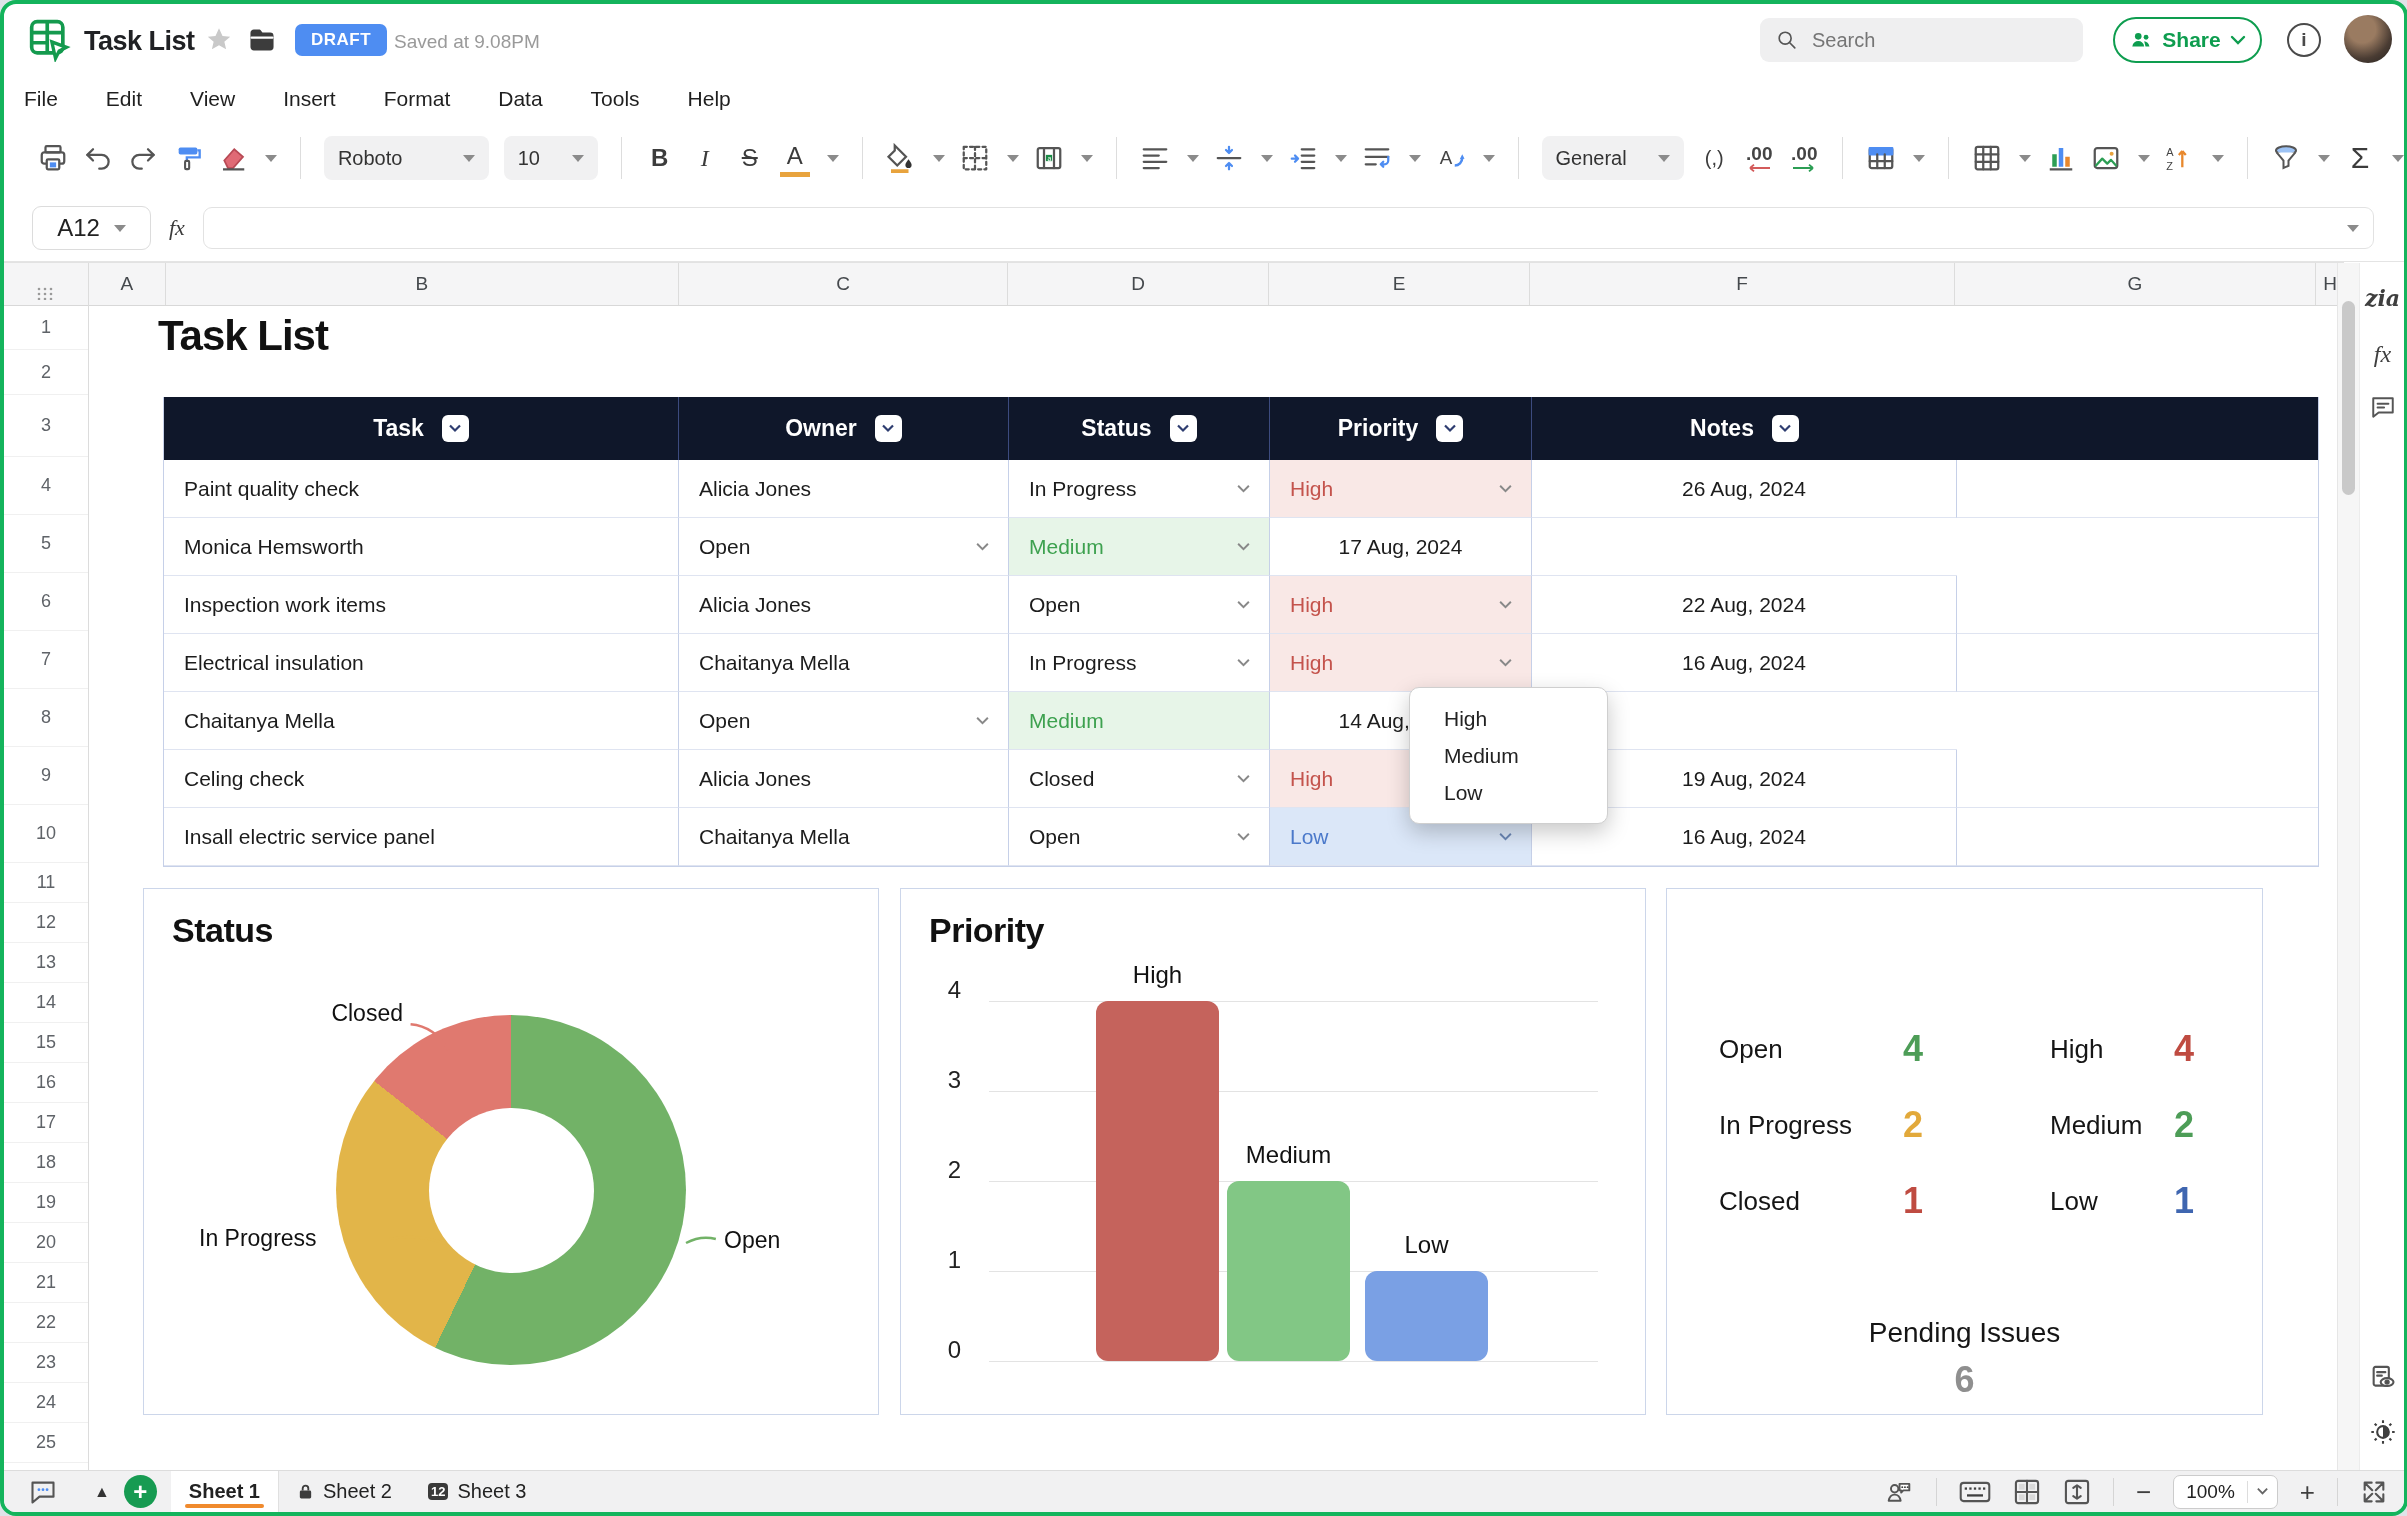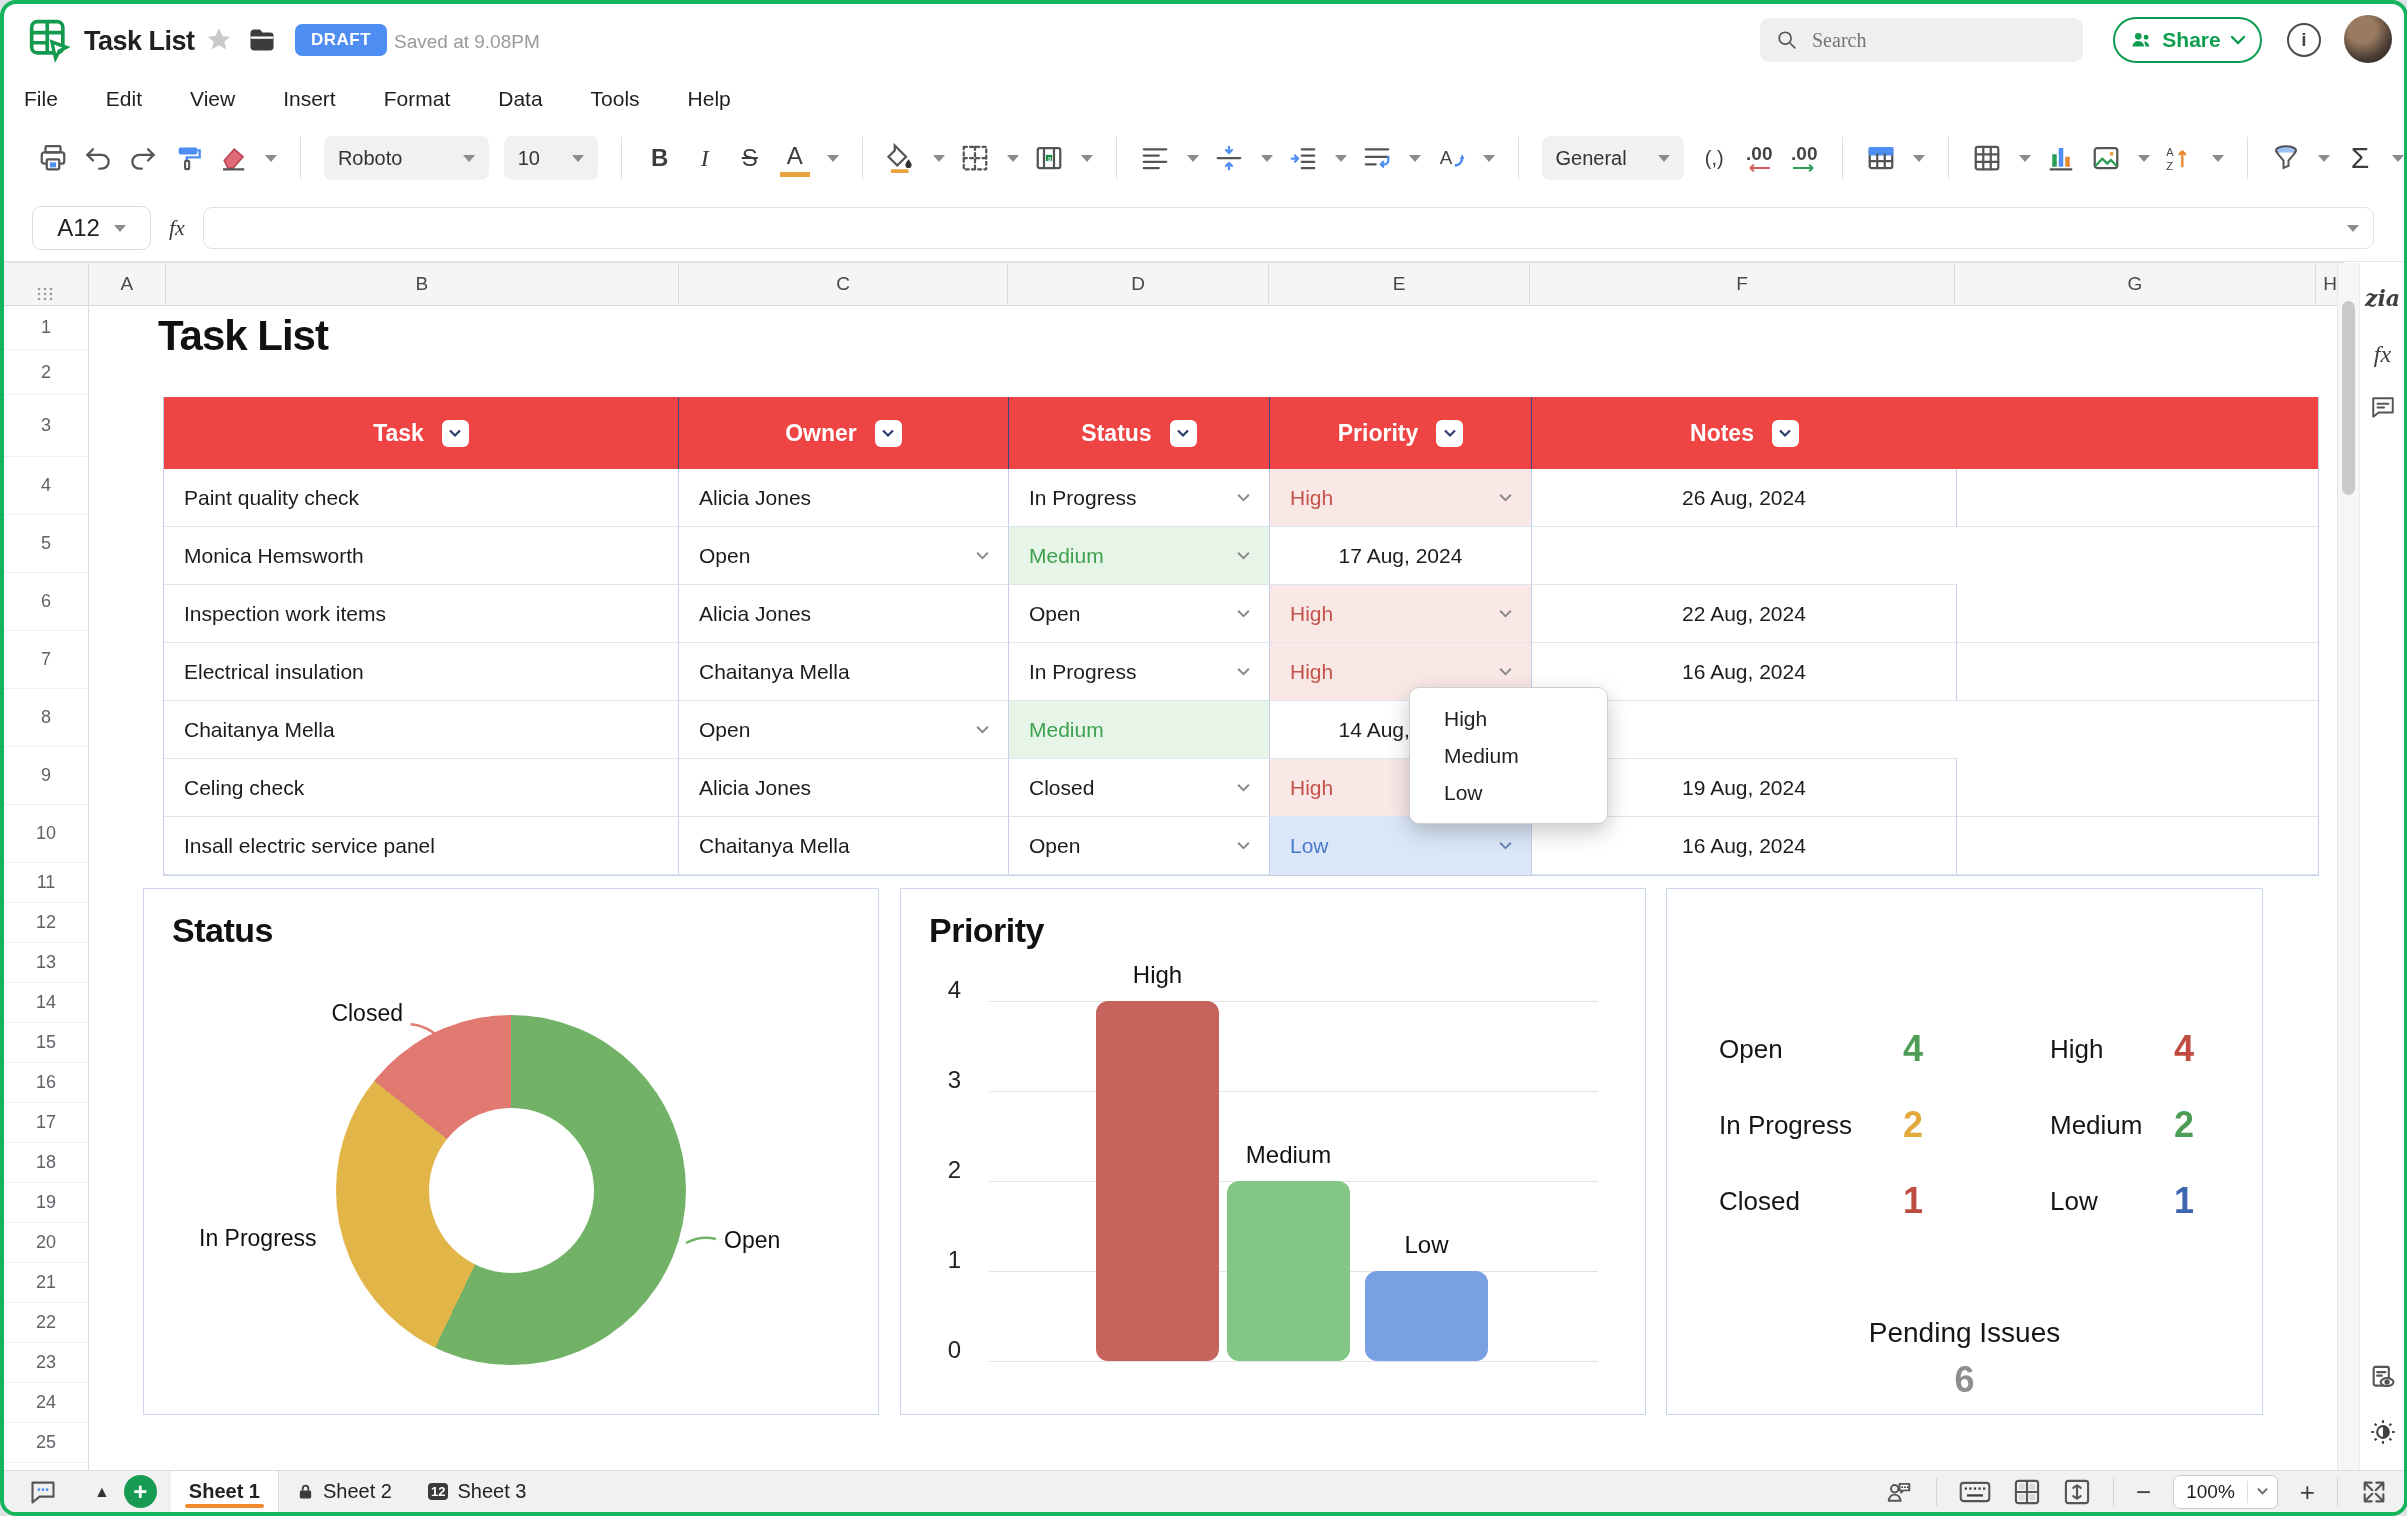--- a/index.html
+++ b/index.html
@@ -12,21 +12,21 @@
 
   
   .titlebar{position:absolute;top:0;left:0;right:0;height:72px}
   .doc-title{position:absolute;left:80px;top:22px;font-size:27px;font-weight:700;letter-spacing:-0.5px}
   .badge{position:absolute;left:291px;top:20px;height:32px;padding:0 16px;background:#4e8df2;color:#fff;
          font-size:17px;font-weight:700;border-radius:7px;display:flex;align-items:center;letter-spacing:0.5px}
   .saved{position:absolute;left:390px;top:27px;font-size:19px;color:#9a9a9a}
   .searchbox{position:absolute;left:1756px;top:14px;width:323px;height:44px;background:#efeff0;border-radius:9px;
              display:flex;align-items:center;gap:12px;padding:0 16px;box-sizing:border-box}
   .searchbox input{border:0;background:transparent;outline:none;font-size:20px;color:#333;width:100%;
-                   font-family:Liberation Serif, serif}
+                   font-family:Liberation Sans, sans-serif}
   .share{position:absolute;left:2109px;top:13px;width:149px;height:46px;border:2px solid #0e9d4f;border-radius:24px;
          background:#fff;display:flex;align-items:center;justify-content:center;gap:9px;color:#0e9d4f;
          font-size:21px;font-weight:700;box-sizing:border-box}
   .info{position:absolute;left:2283px;top:19px;width:34px;height:34px;border:2px solid #4a4a4a;border-radius:50%;
         box-sizing:border-box;display:flex;align-items:center;justify-content:center;font-size:19px;color:#4a4a4a;font-weight:600}
   .avatar{position:absolute;left:2340px;top:11px;width:48px;height:48px;border-radius:50%;
           background:radial-gradient(circle at 38% 30%,#9a7b61 0 30%,#4a3c33 65%,#23201e)}
 
   
   .menubar{position:absolute;top:72px;left:0;right:0;height:46px;display:flex;gap:48px;align-items:center;padding-left:20px}
@@ -56,21 +56,21 @@
   
   .rowheaders{position:absolute;top:301px;left:0;width:85px;bottom:42px;border-right:1px solid #dcdcdc;box-sizing:border-box}
   .rown{display:flex;align-items:center;justify-content:center;font-size:18px;color:#5f6368;border-bottom:1px solid #f0f0f0;box-sizing:border-box}
 
   
   .sheet-title{position:absolute;left:154px;top:308px;font-size:42px;font-weight:700;letter-spacing:-1px;color:#111}
 
   
   .ttable{position:absolute;left:159px;top:393px;width:2156px;border:1px solid #c6d0e8;border-top:0;box-sizing:border-box}
   .trow{display:grid;grid-template-columns:515px 330px 261px 262px 425px 361px}
-  .thead{background:#ef4444;height:72px}
+  .thead{background:#0f172a;height:63px}
   .thead .hc{display:flex;align-items:center;justify-content:center;gap:18px;color:#fff;font-size:23px;font-weight:700;border-right:1px solid #3c4b7e;box-sizing:border-box}
   .hfilt{width:27px;height:27px;background:#fff;border-radius:6px;display:flex;align-items:center;justify-content:center}
   .tdrow{height:58px;background:#fff}
   .td{display:flex;align-items:center;padding:0 20px;font-size:21px;color:#1c1c1c;border-right:1px solid #c6d0e8;border-bottom:1px solid #dfe4f1;box-sizing:border-box;position:relative}
   .td.last{border-right:0}
   .td.center{justify-content:center;padding:0}
   .cellchev{position:absolute;right:18px;top:50%;transform:translateY(-50%)}
   .pr-high{background:#f9e8e6;color:#c4534c}
   .pr-medium{background:#e7f5e8;color:#3da14f}
   .pr-low{background:#dde9f8;color:#4b79ca}

